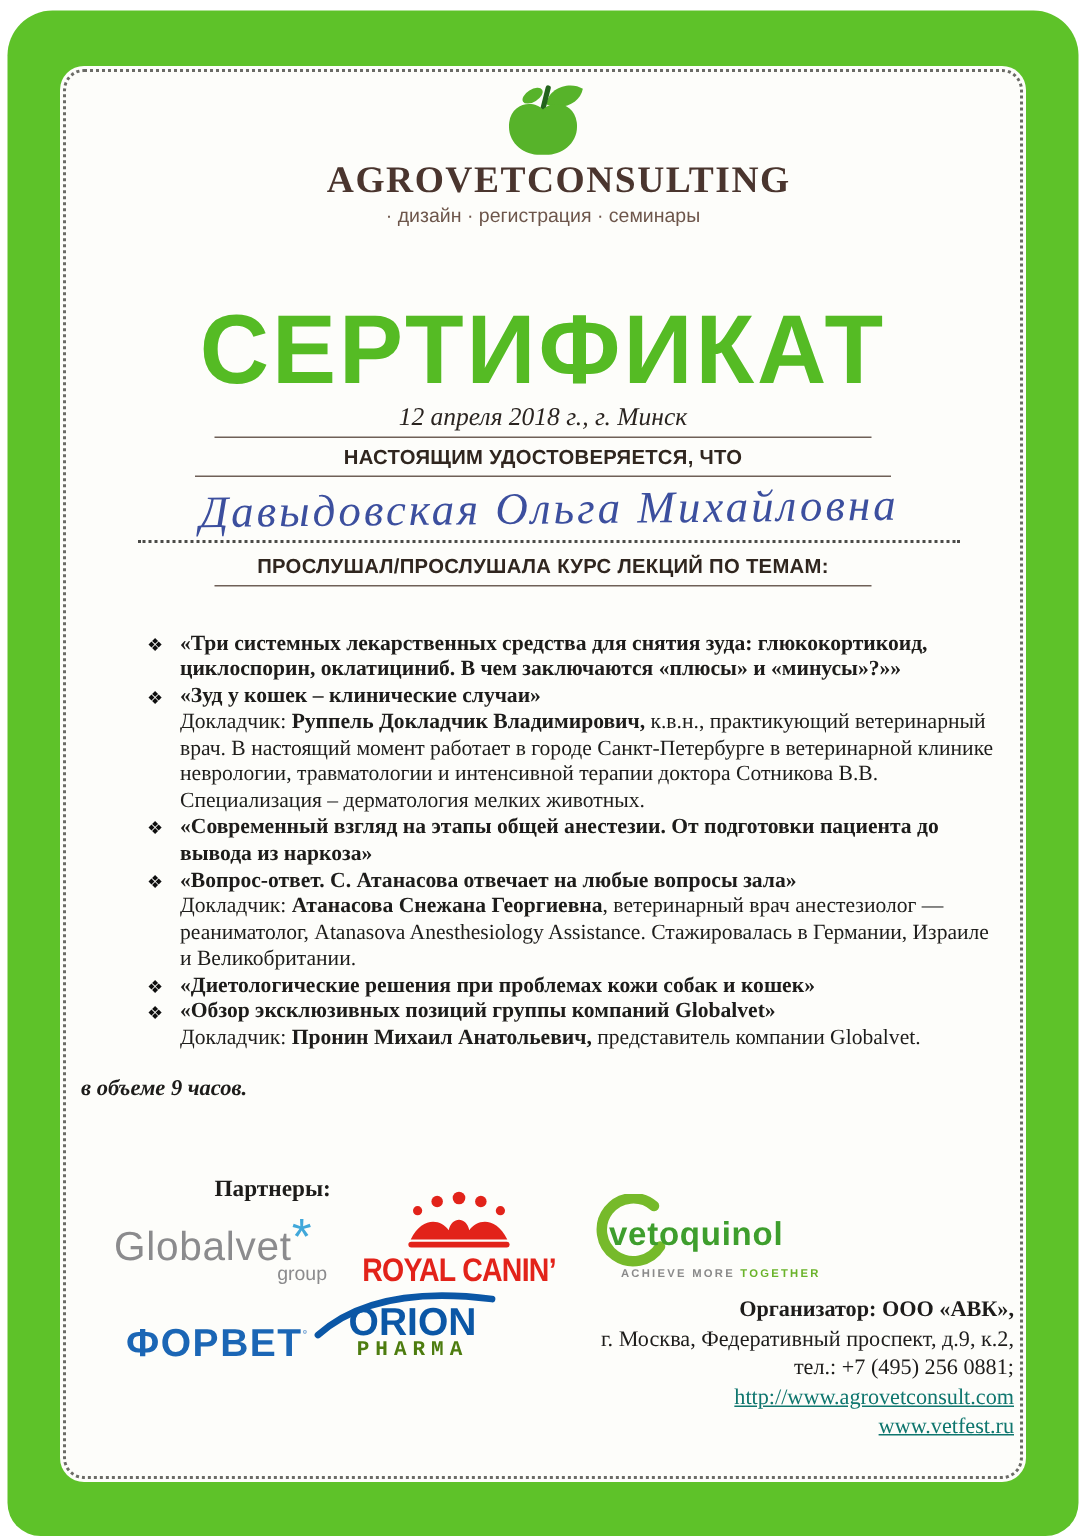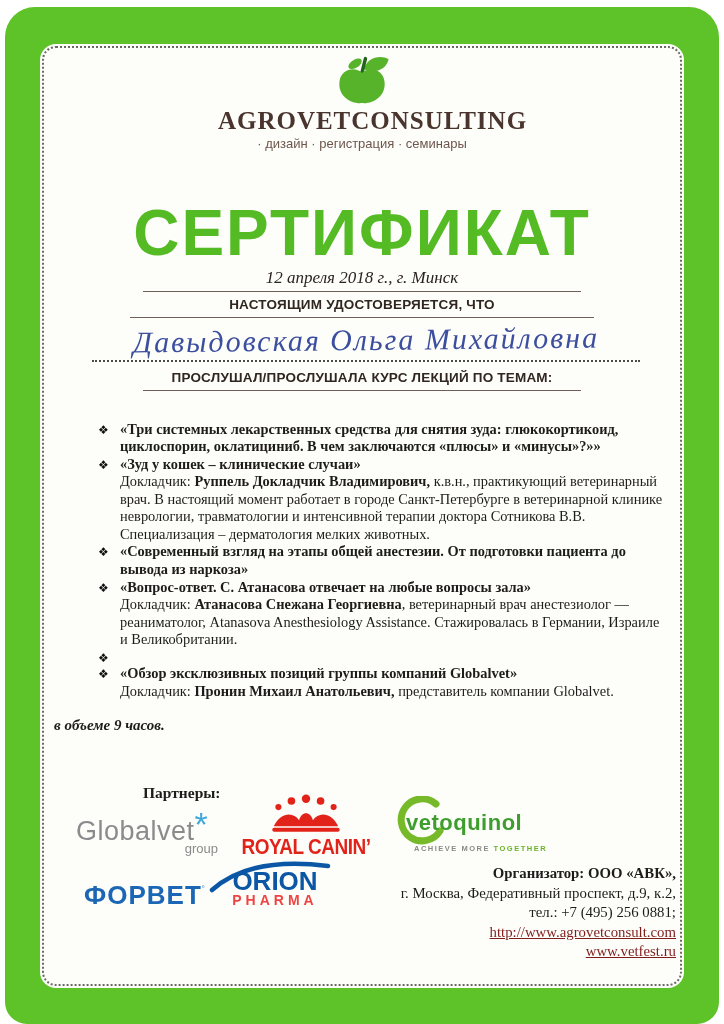--- a/index.html
+++ b/index.html
@@ -66,25 +66,25 @@
   .vq-tag b{color:#6ab32a;}
 
   .logo-forvet{left:44px;top:836px;font-family:"Liberation Sans",sans-serif;font-weight:bold;
         font-size:26px;color:#1b66b5;letter-spacing:1px;}
   .logo-forvet sup{font-size:10px;color:#7aa7d6;}
 
   .logo-orion{left:170px;top:824px;width:130px;text-align:center;font-family:"Liberation Sans",sans-serif;}
   .orion-wrap{position:relative;}
   .orion-swoosh{position:absolute;left:-4px;top:-8px;}
   .orion-top{font-weight:bold;font-size:26px;color:#0b57a6;letter-spacing:0px;line-height:1;}
-  .orion-sub{font-weight:bold;font-size:14px;color:#ef4444;letter-spacing:4px;margin-top:-2px;}
+  .orion-sub{font-weight:bold;font-size:14px;color:#4d7c0f;letter-spacing:4px;margin-top:-2px;font-family:Liberation Mono, monospace;}
 
   .organizer{right:8px;top:820px;width:330px;text-align:right;font-size:14.8px;line-height:1.32;}
   .org-bold{font-weight:bold;}
-  .org-link{display:block;color:#7f1d1d;text-decoration:underline;}
+  .org-link{display:block;color:#0f766e;text-decoration:underline;}
 </style>
 </head>
 <body>
 
 <div class="page">
   <div class="green-frame"></div>
   <div class="inner">
     <div class="dotted-edge"></div>
 
     <div class="logo-block">
@@ -134,20 +134,21 @@
         <div class="lec">
           <span class="bullet">❖</span>
           <div class="lec-body">
             <div class="lec-title">«Вопрос-ответ. С. Атанасова отвечает на любые вопросы зала»</div>
             <div><span>Докладчик: </span><b>Атанасова Снежана Георгиевна</b><span>, ветеринарный врач анестезиолог — реаниматолог, Atanasova Anesthesiology Assistance. Стажировалась в Германии, Израиле и Великобритании.</span></div>
           </div>
         </div>
         <div class="lec">
           <span class="bullet">❖</span>
           <div class="lec-body">
+            <div class="lec-title">«Диетологические решения при проблемах кожи собак и кошек»</div>
           </div>
         </div>
         <div class="lec">
           <span class="bullet">❖</span>
           <div class="lec-body">
             <div class="lec-title">«Обзор эксклюзивных позиций группы компаний Globalvet»</div>
             <div><span>Докладчик: </span><b>Пронин Михаил Анатольевич,</b><span> представитель компании Globalvet.</span></div>
           </div>
         </div>
       </div>

